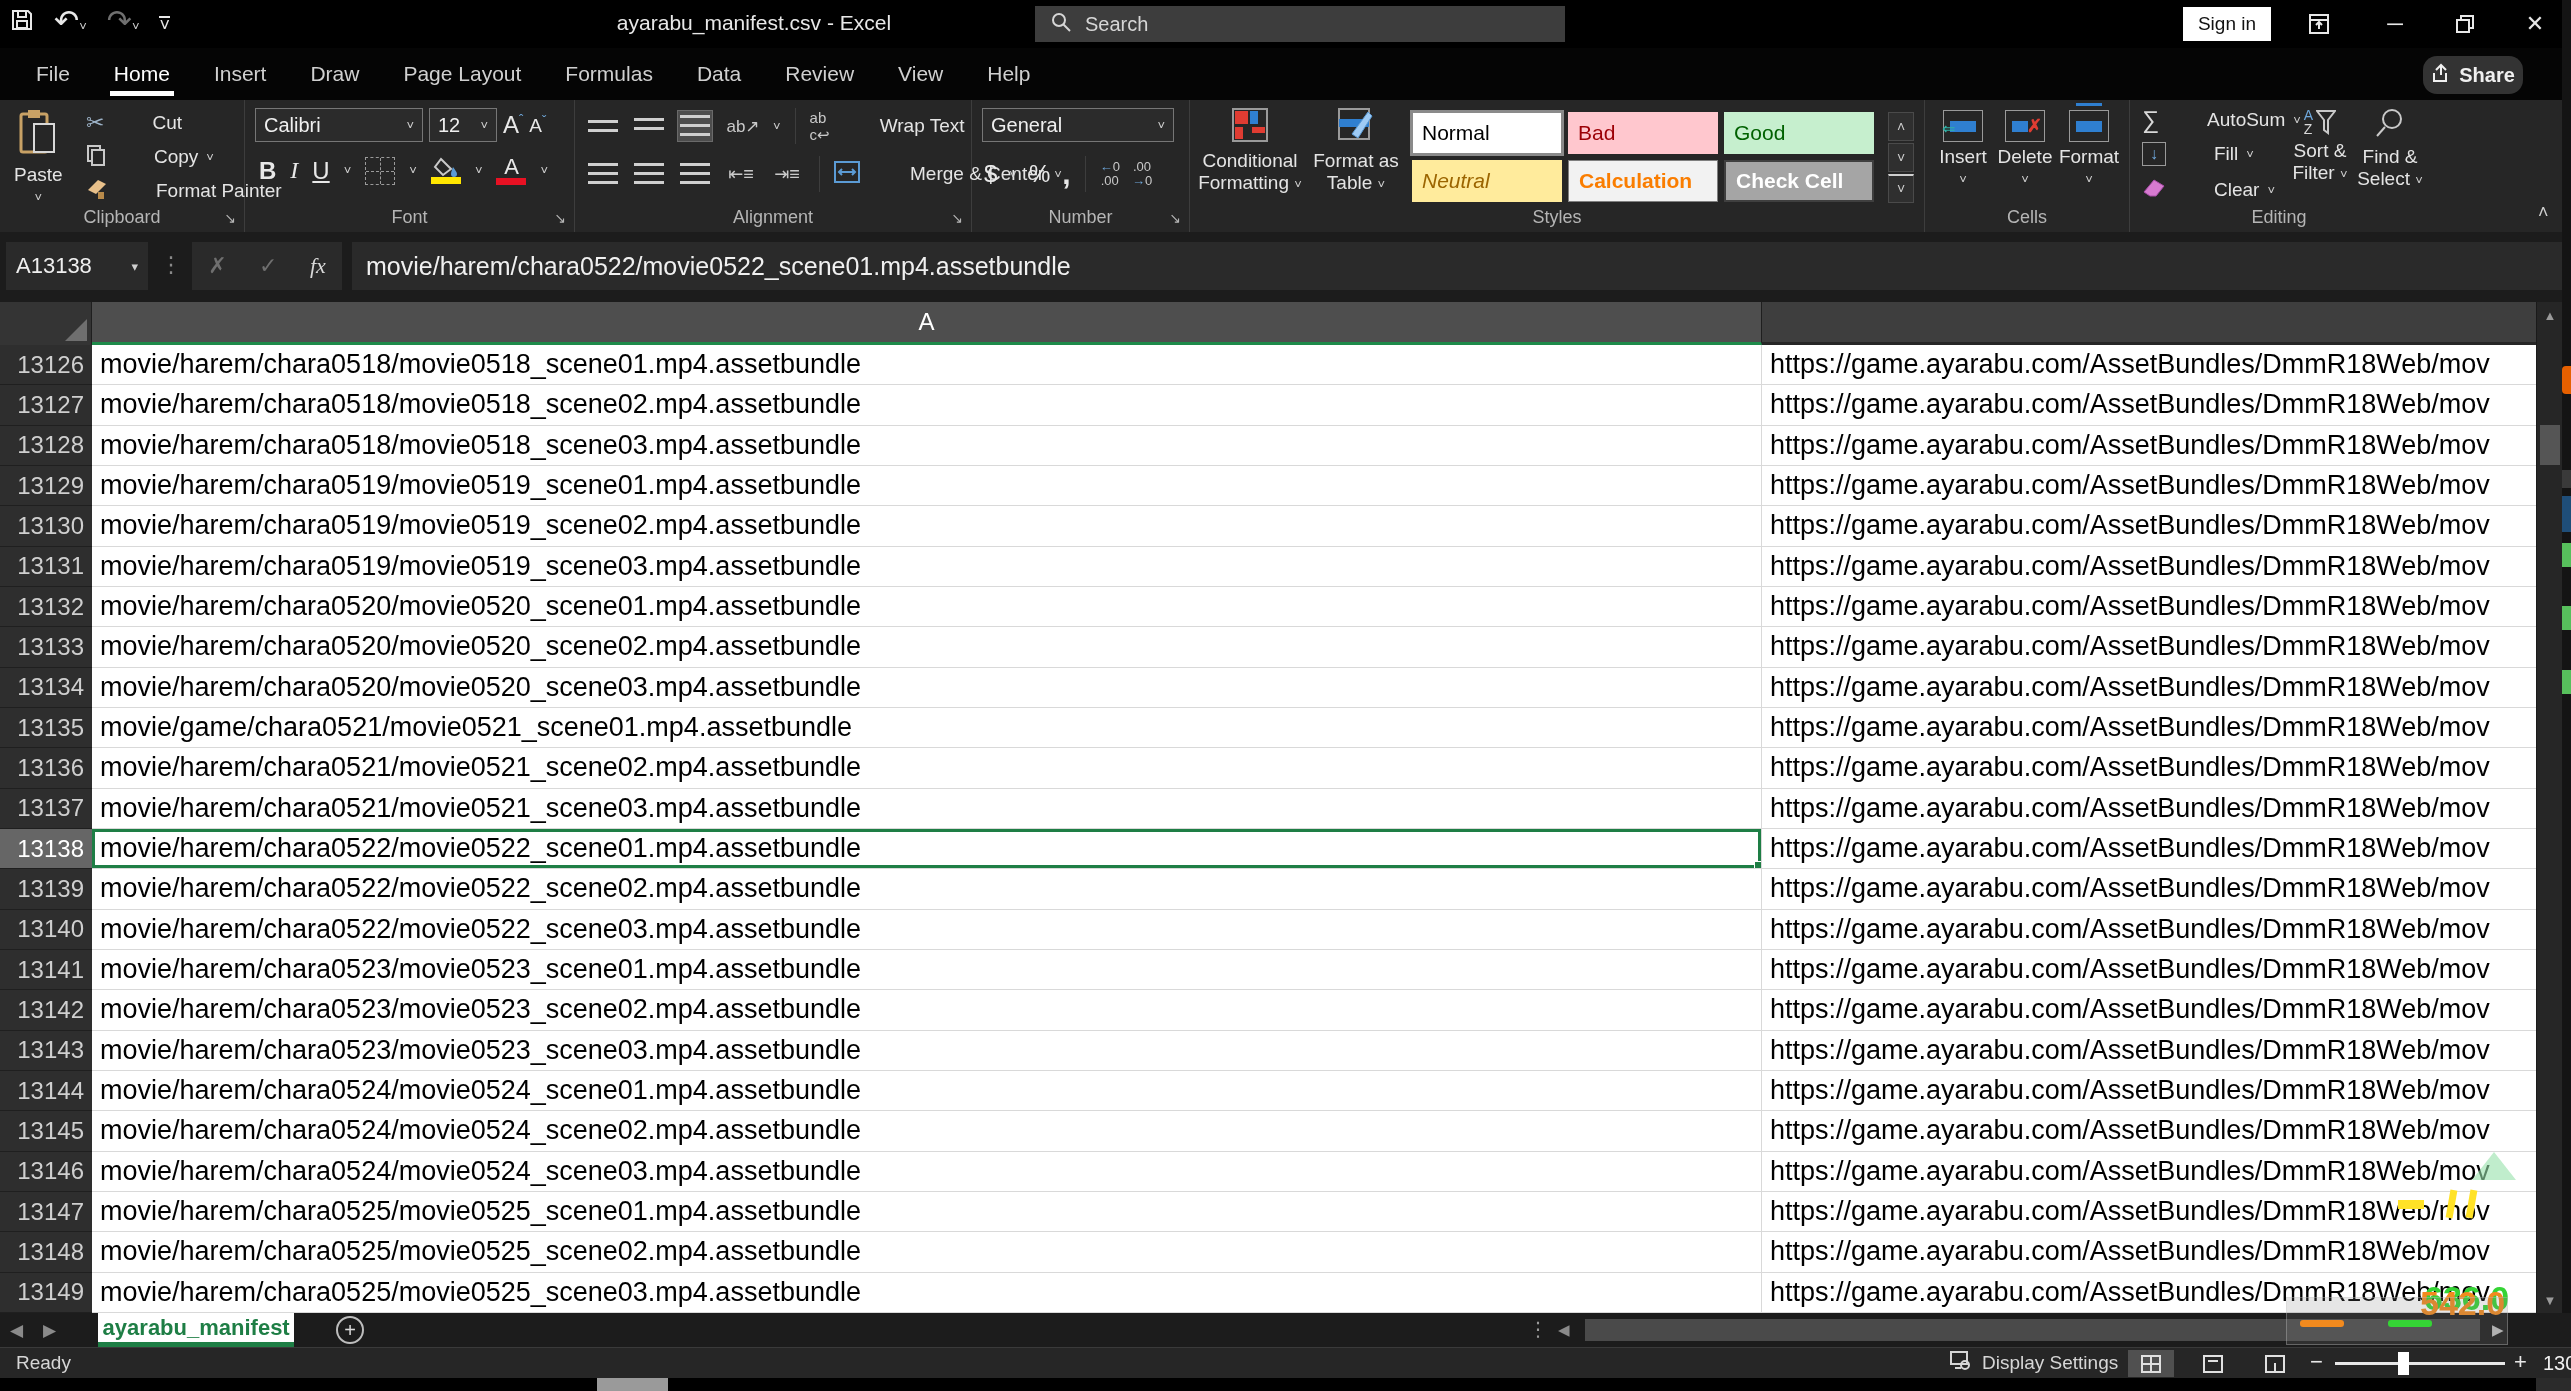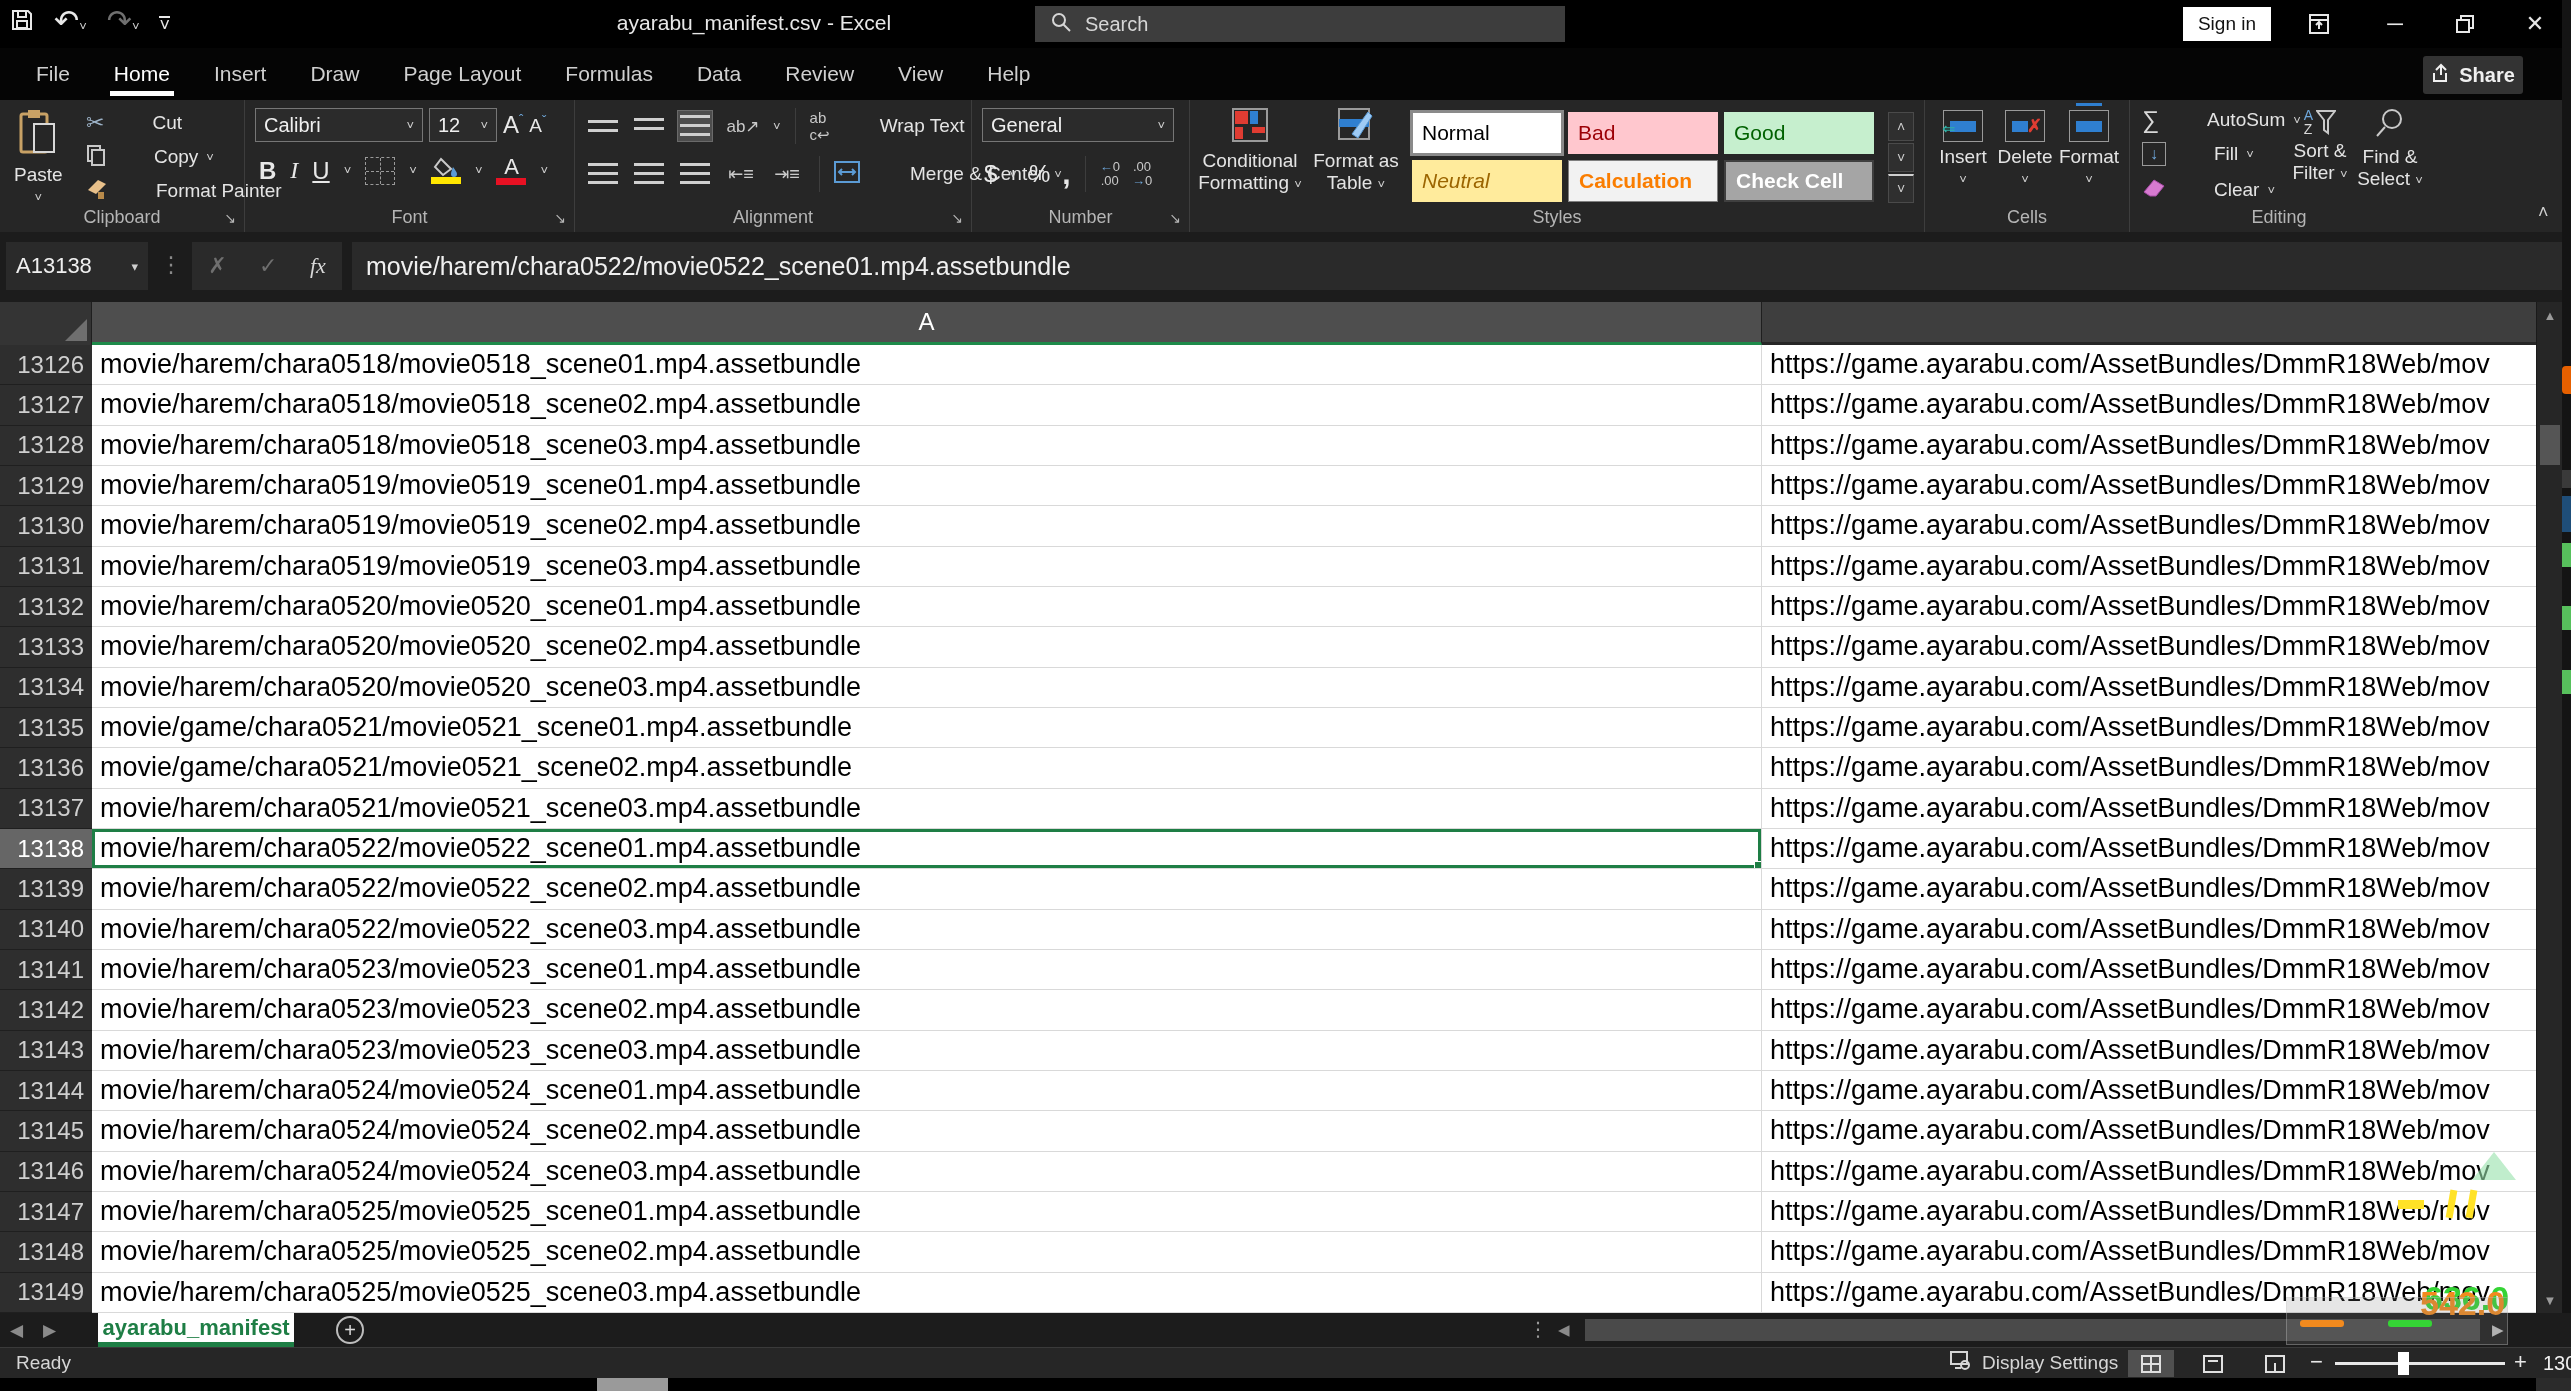--- a/index.html
+++ b/index.html
@@ -18,21 +18,21 @@
   .title-text { left:754px; top:11px; transform:translateX(-50%); font-size:21px; color:#e8e8e8; white-space:nowrap; }
   .searchbox { left:1035px; top:6px; width:530px; height:36px; background:#3d3d3d; display:flex; align-items:center; gap:14px; padding-left:16px; font-size:20px; color:#d6d6d6; }
   .signin { left:2183px; top:7px; width:88px; height:34px; background:#fff; color:#111; font-size:19px; display:flex; align-items:center; justify-content:center; cursor:pointer; }
   .winbtn { top:0; width:58px; height:48px; display:flex; align-items:center; justify-content:center; font-size:22px; color:#e8e8e8; }
 
   
   .tabsrow { left:0; top:48px; width:2571px; height:52px; background:#050505; display:flex; align-items:center; padding-left:14px; }
   .rtab { padding:0 22px; height:52px; display:flex; align-items:center; font-size:21px; color:#d0d0d0; position:relative; }
   .rtab.active { color:#fff; }
   .rtab.active::after { content:""; position:absolute; left:18px; right:18px; bottom:4px; height:5px; background:#fff; }
-  .sharebtn { left:2423px; top:56px; width:100px; height:38px; background:#333; border-radius:3px; display:flex; align-items:center; justify-content:center; gap:8px; font-size:20px; font-weight:bold; color:#f0f0f0; }
+  .sharebtn { left:2423px; top:56px; width:100px; height:38px; background:#333; border-radius:14px; display:flex; align-items:center; justify-content:center; gap:8px; font-size:20px; font-weight:bold; color:#f0f0f0; }
 
   
   .ribbon { left:0; top:100px; width:2571px; height:132px; background:#262626; }
   .rgroup { position:absolute; top:0; height:132px; border-right:1px solid #3d3d3d; }
   .glabel { position:absolute; bottom:4px; left:0; right:0; text-align:center; font-size:18px; color:#b5b5b5; }
   .launcher { position:absolute; bottom:6px; right:8px; font-size:14px; color:#b5b5b5; }
   .rlabel { font-size:19px; color:#e4e4e4; white-space:nowrap;margin-left:40px; }
   .chev { font-size:13px; color:#cfcfcf; }
   .rowline { position:absolute; display:flex; align-items:center; gap:8px; }
   .combo { height:34px; background:#2b2b2b; border:1px solid #767676; display:flex; align-items:center; justify-content:space-between; padding:0 8px; font-size:20px; color:#efefef; }
@@ -506,21 +506,21 @@
         <div class="gca">movie/harem/chara0520/movie0520_scene03.mp4.assetbundle</div>
         <div class="gcb">https://game.ayarabu.com/AssetBundles/DmmR18Web/mov</div>
       </div>
       <div class="grow">
         <div class="gnum">13135</div>
         <div class="gca">movie/game/chara0521/movie0521_scene01.mp4.assetbundle</div>
         <div class="gcb">https://game.ayarabu.com/AssetBundles/DmmR18Web/mov</div>
       </div>
       <div class="grow">
         <div class="gnum">13136</div>
-        <div class="gca">movie/game/chara0521/movie0521_scene02.mp4.assetbundle</div>
+        <div class="gca">movie/harem/chara0521/movie0521_scene02.mp4.assetbundle</div>
         <div class="gcb">https://game.ayarabu.com/AssetBundles/DmmR18Web/mov</div>
       </div>
       <div class="grow">
         <div class="gnum">13137</div>
         <div class="gca">movie/harem/chara0521/movie0521_scene03.mp4.assetbundle</div>
         <div class="gcb">https://game.ayarabu.com/AssetBundles/DmmR18Web/mov</div>
       </div>
       <div class="grow sel">
         <div class="gnum">13138</div>
         <div class="gca">movie/harem/chara0522/movie0522_scene01.mp4.assetbundle</div>

